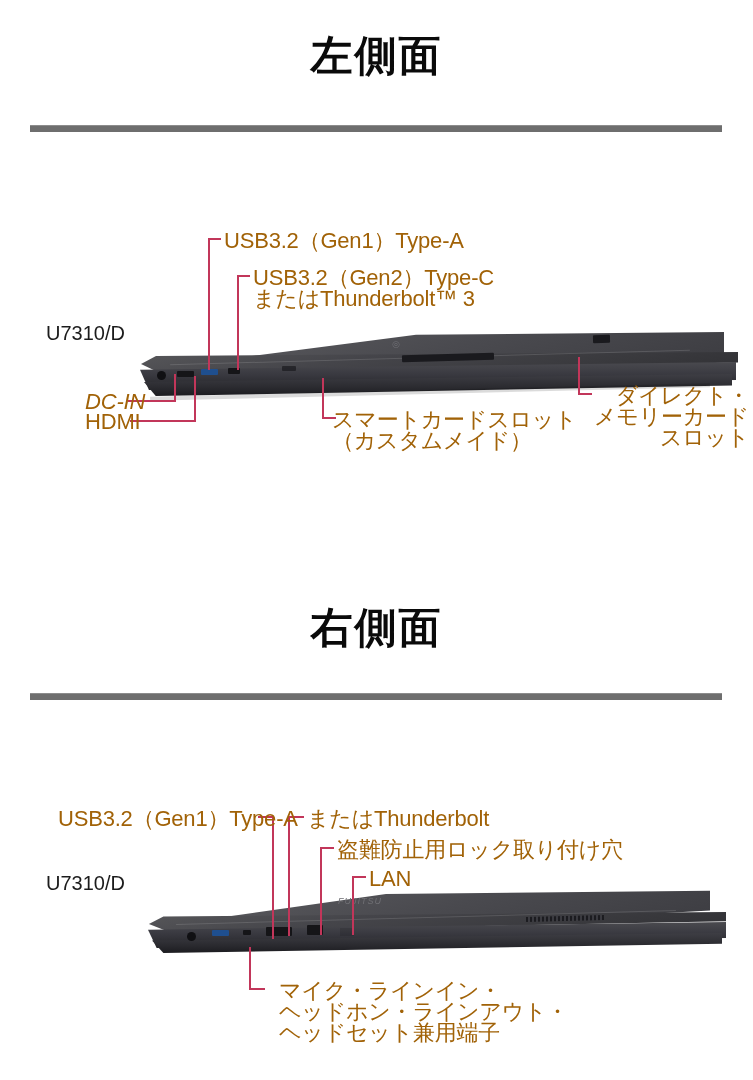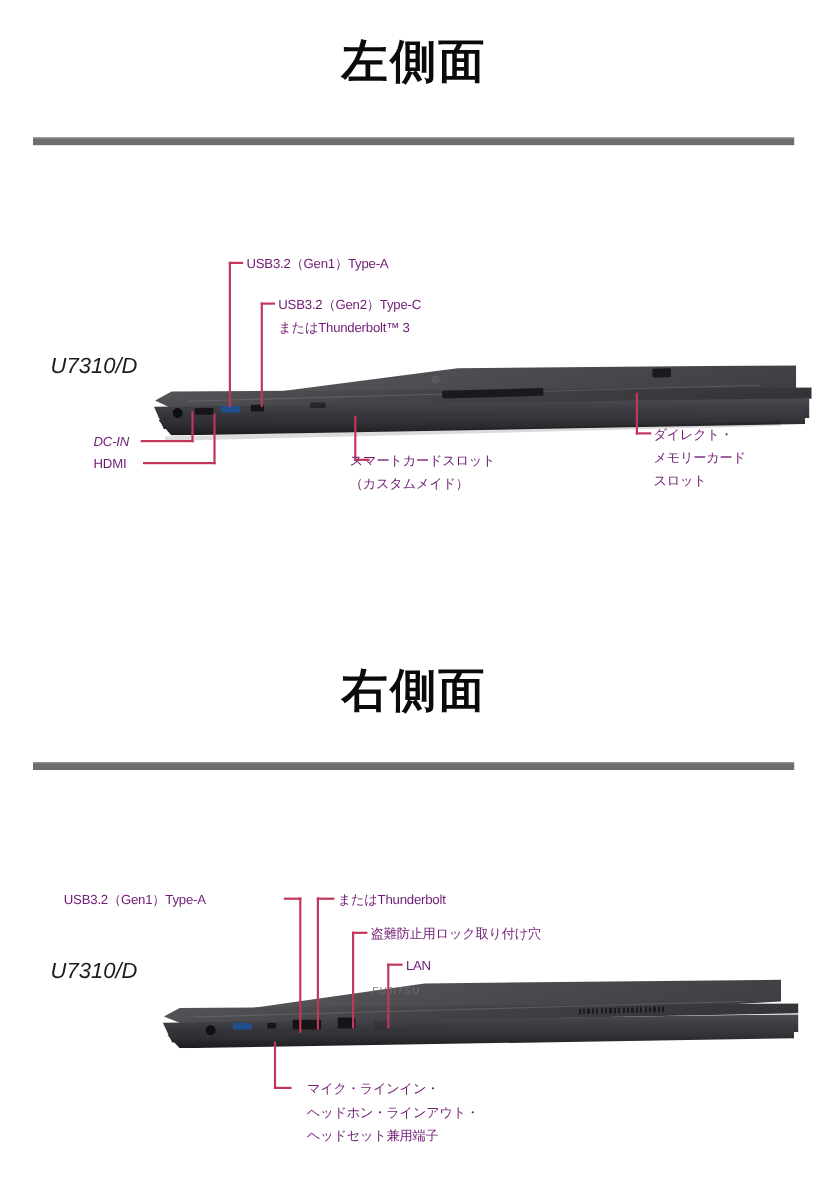--- a/index.html
+++ b/index.html
@@ -42,33 +42,32 @@
     background: #6e6e6e;
     border-top: 1px solid #8c8c8c;
     box-sizing: border-box;
   }
   #divider-left  { top: 125px; }
   #divider-right { top: 693px; }
 
   
   .callout {
     position: absolute;
-    font-size: 12px;
+    font-size: 22px;
     line-height: 21px;
-    color: #701a75;
+    color: #a16207;
     white-space: pre;
     letter-spacing: -0.2px;
   }
   .model-label {
     position: absolute;
     font-size: 20px;
     color: #1c1c1c;
     letter-spacing: 0px;
     white-space: nowrap;
-    font-style: italic;
   }
 
   
   .lead {
     position: absolute;
     background: #c2365a;
   }
   .lead-v { width: 2px; }
   .lead-h { height: 2px; }
 
@@ -181,24 +180,24 @@
 
   <div class="callout" style="left:253px; top:267px;">USB3.2（Gen2）Type-C
 またはThunderbolt™ 3</div>
 
   <div class="model-label" style="left:46px; top:322px;">U7310/D</div>
 
   <div class="callout" style="left:85px; top:391px;font-style:italic;">DC-IN</div>
 
   <div class="callout" style="left:85px; top:411px;">HDMI</div>
 
-  <div class="callout" style="left:318px; top:409px;">スマートカードスロット
+  <div class="callout" style="left:332px; top:409px;">スマートカードスロット
 （カスタムメイド）</div>
 
-  <div class="callout" style="left:594px; top:385px;">ダイレクト・
+  <div class="callout" style="left:594px; top:385px;text-align:right;">ダイレクト・
 メモリーカード
 スロット</div>
 
   <div class="section-title" id="title-right">右側面</div>
 
   <div class="divider" id="divider-right"></div>
 
   <div class="laptop" style="left:140px; top:890px; width:600px; height:80px;">
     <div class="lid-top" style="left:30px; top:0px; width:540px; height:34px;
                 clip-path: polygon(1% 100%, 40% 12%, 100% 2%, 100% 60%, 55% 100%);"></div>

